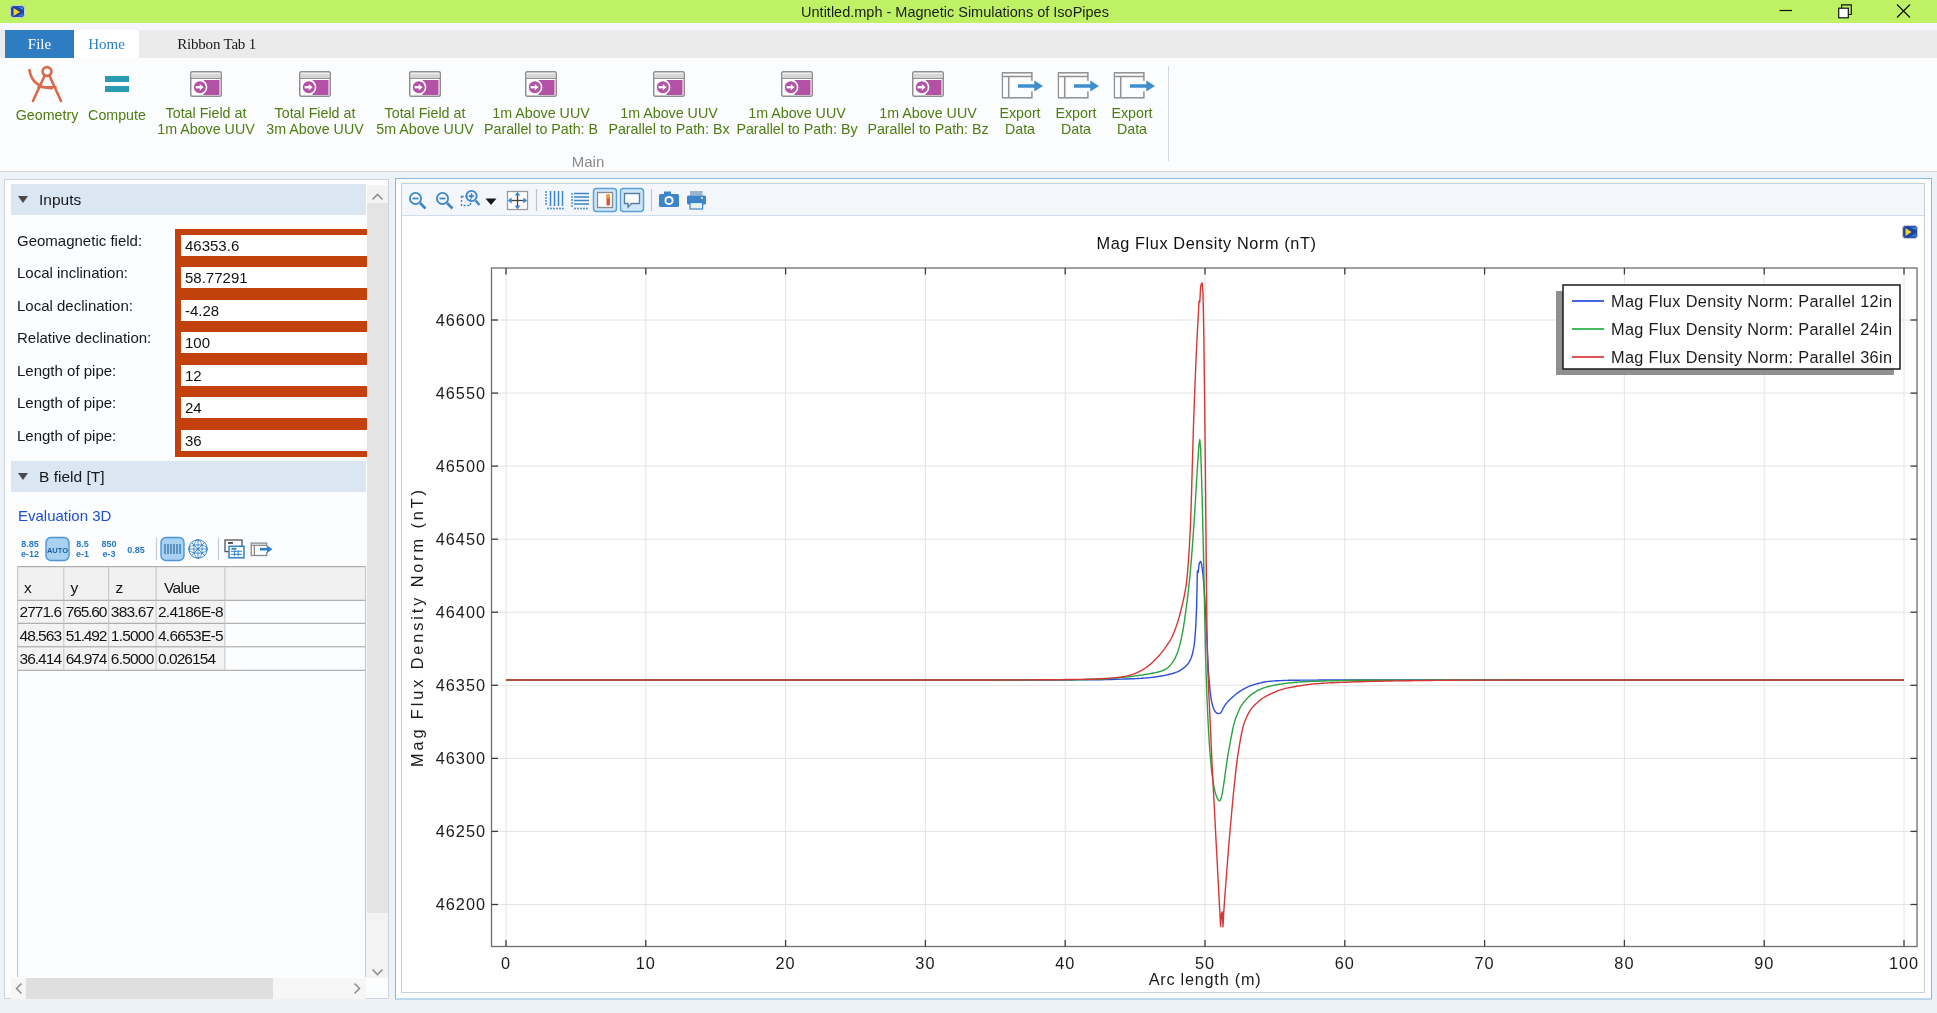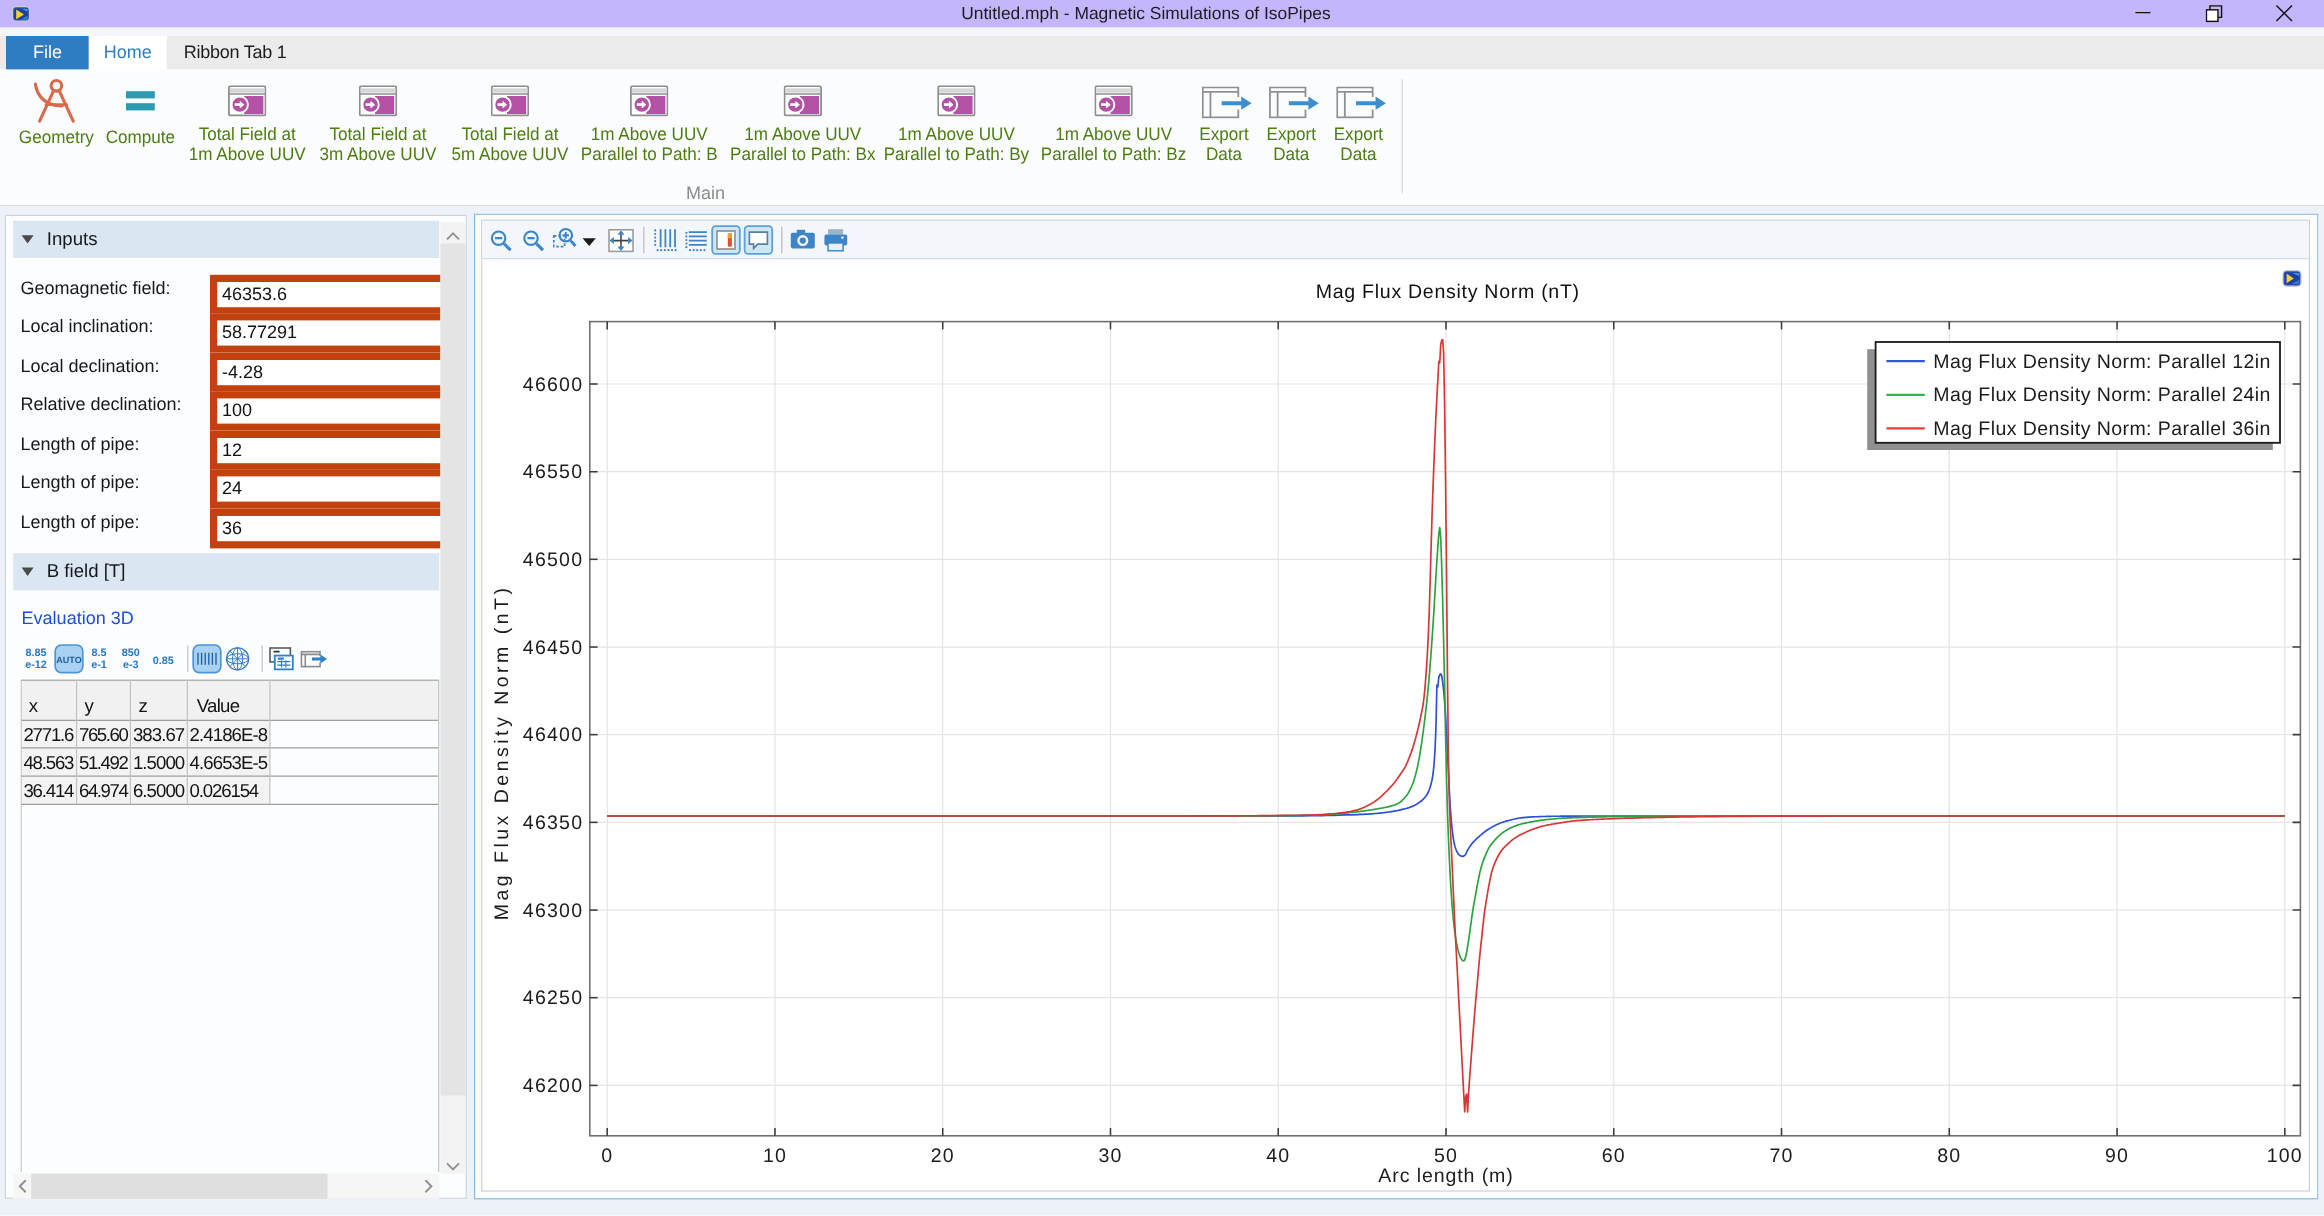--- a/index.html
+++ b/index.html
@@ -1,28 +1,28 @@
 <!DOCTYPE html>
 <html><head>
 <meta charset="utf-8">
 <style>
   html,body{margin:0;padding:0;}
   body{width:1937px;height:1013px;position:relative;overflow:hidden;
        font-family:"Liberation Sans",sans-serif;background:#ffffff;}
   .abs{position:absolute;}
   
-  #titlebar{left:0;top:0;width:1937px;height:23px;background:#c4b5fd;}
+  #titlebar{left:0;top:0;width:1937px;height:23px;background:#bef264;}
   #apptitle{left:0;top:0;width:1910px;height:28px;text-align:center;line-height:28px;
             font-size:14.5px;color:#1c1c1c;line-height:24px;}
   
   #tabstrip{left:0;top:30px;width:1937px;height:28px;background:#ebebeb;}
-  .tab{height:28px;line-height:28px;font-size:15px;text-align:center;}
+  .tab{height:28px;line-height:28px;font-size:15px;text-align:center;font-family:Liberation Serif, serif;}
   #tab-file{left:5px;top:0;width:69px;background:#2e7dc2;color:#fff;}
   #tab-home{left:74px;top:0;width:65px;background:#ffffff;color:#2c7ec5;}
-  #tab-r1{left:136px;top:0;width:120px;color:#1b1b1b;letter-spacing:-0.2px;}
+  #tab-r1{left:136px;top:0;width:120px;color:#1b1b1b;letter-spacing:-0.2px;text-align:right;}
   
   #ribbon{left:0;top:58px;width:1937px;height:113px;background:#fbfcfe;border-bottom:1px solid #d6d6d6;}
   .rbtn{top:0;height:113px;text-align:center;font-size:15px;color:#4d7c0f;line-height:15.5px;}
   .rbtn .cap{position:absolute;left:50%;transform:translateX(-50%) scaleX(0.95);top:47px;white-space:pre;width:400px;}
   .ricon{position:absolute;left:50%;transform:translateX(-50%);top:12px;}
   #mainlbl{left:538px;top:95px;width:100px;text-align:center;font-size:15px;color:#8b8b8b;}
   .rsep{top:8px;width:1px;height:95px;background:#d9d9d9;}
   
   #content{left:0;top:172px;width:1937px;height:841px;background:#edf2f9;}
   

